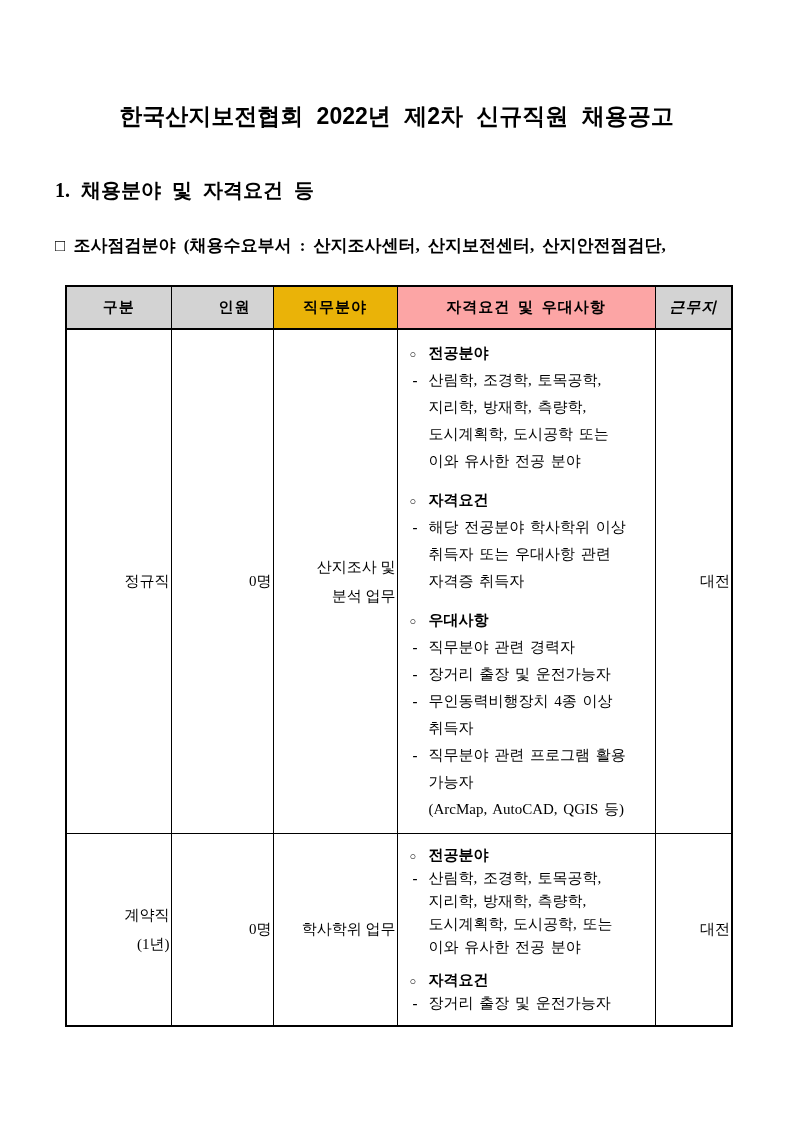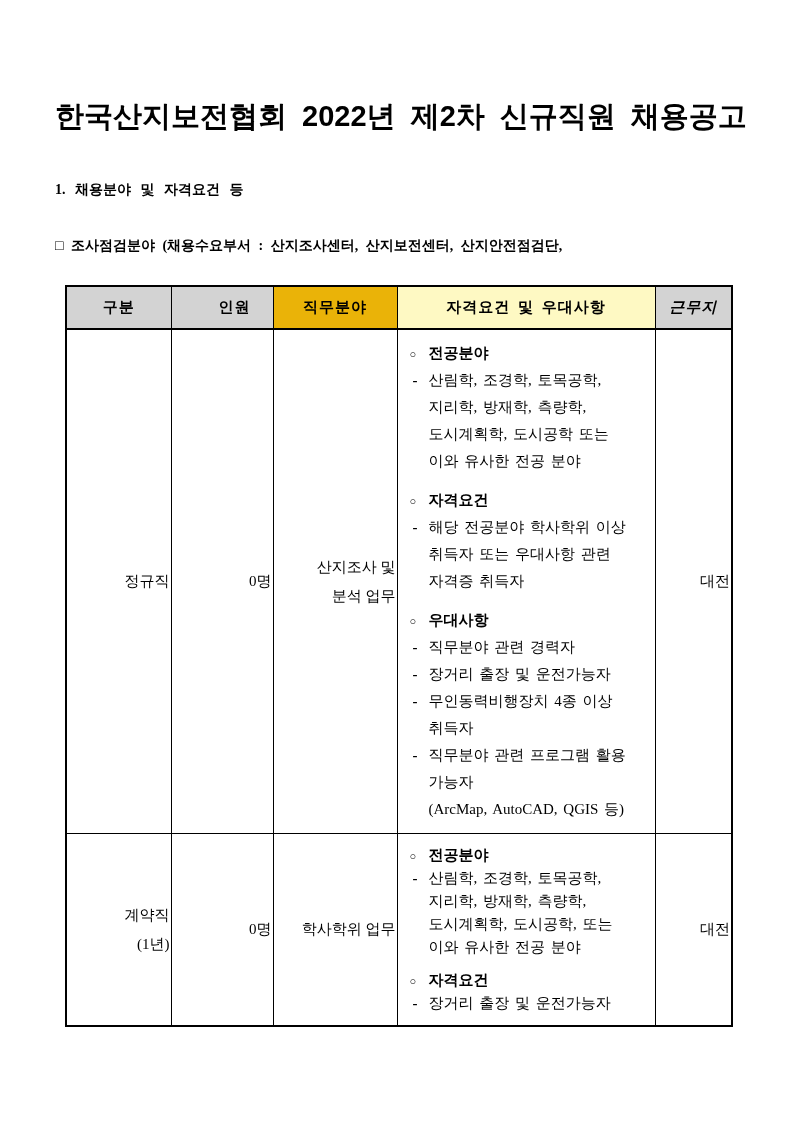--- a/index.html
+++ b/index.html
@@ -16,38 +16,38 @@
     background: #ffffff;
     overflow: hidden;
     box-sizing: border-box;
     padding: 0 55px;
   }
   .doc-title {
     margin: 0;
     padding-top: 96px;
     text-align: center;
     font-family: "Liberation Sans", sans-serif;
-    font-size: 29px;
+    font-size: 23px;
     font-weight: 900;
     letter-spacing: 0px;
     word-spacing: 7px;
     line-height: 40px;
     white-space: nowrap;
   }
   .section-heading {
     margin: 0;
     margin-top: 42px;
-    font-size: 14px;
+    font-size: 20px;
     font-weight: bold;
     word-spacing: 6px;
     line-height: 24px;
   }
   .subsection {
     margin-top: 28px;
-    font-size: 14px;
+    font-size: 17px;
     font-weight: bold;
     word-spacing: 4px;
     line-height: 31px;
   }
   table.recruit-table {
     margin-top: 24px;
     margin-left: 10px;
     border-collapse: collapse;
     table-layout: fixed;
     width: 666px;
@@ -125,21 +125,21 @@
       <col style="width:102px">
       <col style="width:124px">
       <col style="width:258px">
       <col style="width:77px">
     </colgroup>
     <thead>
       <tr>
         <th style="background: rgb(211, 211, 211);">구분</th>
         <th style="background: rgb(211, 211, 211); padding-left: 26px;">인원</th>
         <th style="background: #eab308;">직무분야</th>
-        <th style="background: #fef9c3;">자격요건 및 우대사항</th>
+        <th style="background: #fca5a5;">자격요건 및 우대사항</th>
         <th style="background: rgb(211, 211, 211); font-style: italic;">근무지</th>
       </tr>
     </thead>
     <tbody>
       <tr class="row-0">
         <td class="center-cell">
           <div class="cell-lines">
               <div>정규직</div>
             </div>
         </td>

